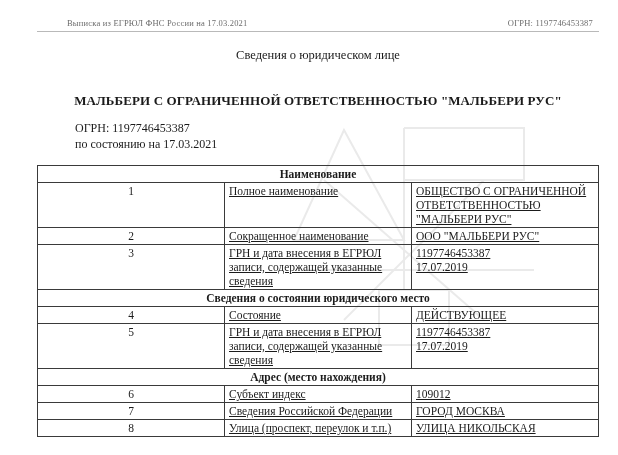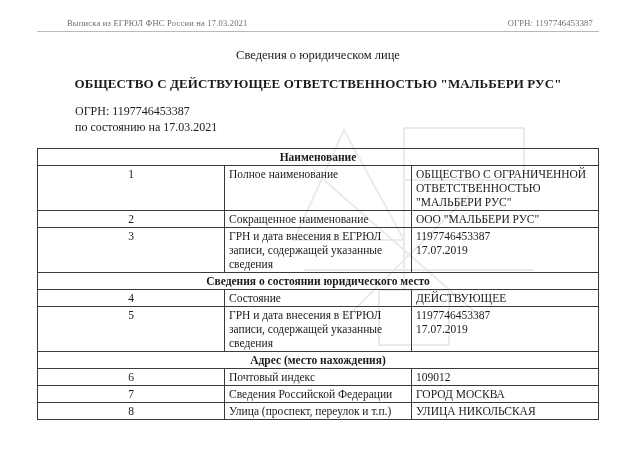--- a/index.html
+++ b/index.html
@@ -50,21 +50,21 @@
     border-bottom: 1px solid #b9b9b9;
     margin-bottom: 16px;
   }
   .doc-header .left { padding-left: 30px; }
   .doc-header .right { padding-right: 6px; }
 
   .title-center {
     position: relative;
     text-align: center;
     font-size: 12.5px;
-    margin-bottom: 13px;
+    margin-bottom: 30px;
   }
   .org-name {
     position: relative;
     text-align: center;
     font-size: 13px;
     font-weight: bold;
     margin-bottom: 12px;
     letter-spacing: .1px;
   }
 
@@ -90,23 +90,25 @@
     vertical-align: top;
     line-height: 1.22;
     background: transparent;
   }
   td.num {
     width: 40px;
     text-align: center;
   }
   td.label {
     width: 212px;
+    text-decoration: underline;
   }
   td.value {
     width: auto;
+    text-decoration: underline;
   }
   tr.section td {
     text-align: center;
     font-weight: bold;
     padding: 1px 8px;
   }
 </style>
 </head>
 <body>
 
@@ -124,21 +126,21 @@
     </svg>
   </div>
 
   <div class="doc-header">
     <span class="left">Выписка из ЕГРЮЛ ФНС России на 17.03.2021</span>
     <span class="right">ОГРН: 1197746453387</span>
   </div>
 
   <div class="title-center">Сведения о юридическом лице</div>
 
-  <div class="org-name">ОБЩЕСТВО С ДЕЙСТВУЮЩЕЕ ОТВЕТСТВЕННОСТЬЮ "МАЛЬБЕРИ РУС"</div>
+  <div class="org-name">МАЛЬБЕРИ С ОГРАНИЧЕННОЙ ОТВЕТСТВЕННОСТЬЮ "МАЛЬБЕРИ РУС"</div>
 
   <div class="meta">
     <div>ОГРН: 1197746453387</div>
     <div>по состоянию на 17.03.2021</div>
   </div>
 
   <table class="info">
     <tbody>
       <tr class="section">
         <td colspan="3">Наименование</td>
@@ -198,21 +200,21 @@
           <div>17.07.2019</div>
         </td>
       </tr>
 
       <tr class="section">
         <td colspan="3">Адрес (место нахождения)</td>
       </tr>
 
       <tr>
         <td class="num">6</td>
-        <td class="label">Почтовый индекс</td>
+        <td class="label">Субъект индекс</td>
         <td class="value">
           <div>109012</div>
         </td>
       </tr>
 
       <tr>
         <td class="num">7</td>
         <td class="label">Сведения Российской Федерации</td>
         <td class="value">
           <div>ГОРОД МОСКВА</div>

